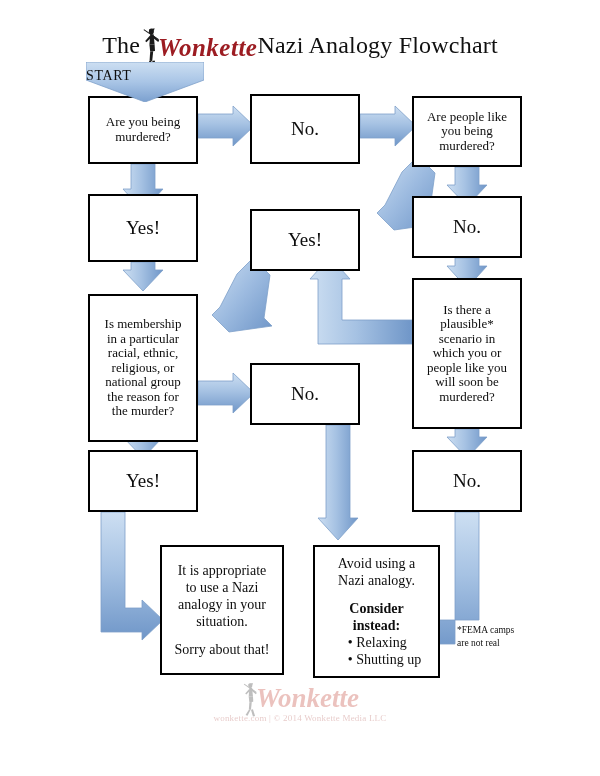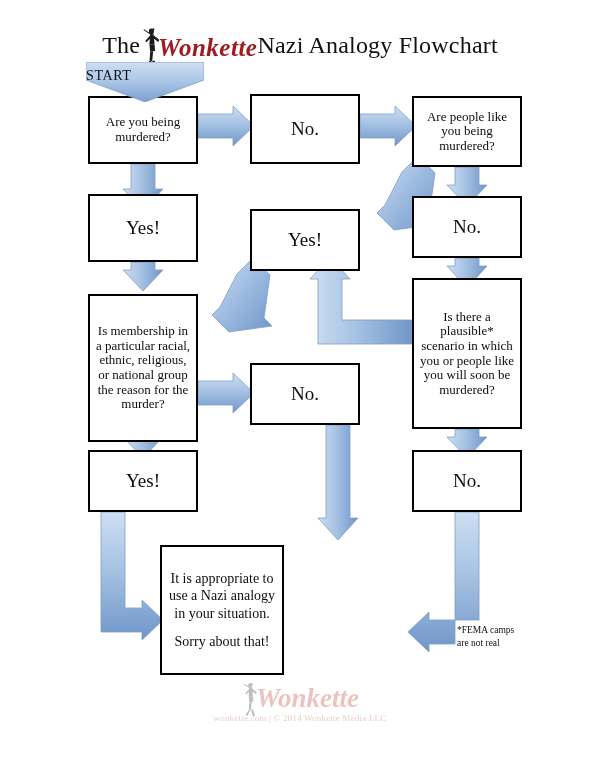--- a/index.html
+++ b/index.html
@@ -75,21 +75,21 @@
     position:absolute;
     border:2.2px solid #000;
     background:#fff;
     box-sizing:border-box;
     display:flex;align-items:center;justify-content:center;
     text-align:center;
     font-family:"Liberation Serif", serif;
     color:#0d0d0d;
     z-index:4;
   }
-  .fbox .inner{padding:2px 4px;width:100%;}
+  .fbox .inner{padding:2px 12px;width:100%;}
   .sz-sm{font-size:13px;line-height:1.12;}
   .sz-lg{font-size:19px;line-height:1.1;}
   .sz-out{font-size:14px;line-height:1.22;}
   .spacer{display:block;height:11px;}
   .bold{font-weight:bold;}
   .bullets{
     display:block;text-align:left;
     margin:0 auto;width:max-content;
     padding-left:16px;
   }
@@ -253,20 +253,31 @@
   </div>
 
   <div class="fbox sz-out" style="left:160px;top:545px;width:124px;height:130px;">
     <span class="inner">
       <span>It is appropriate to use a Nazi analogy in your situation.</span>
       <span class="spacer"></span>
       <span>Sorry about that!</span>
     </span>
   </div>
 
+  <div class="fbox sz-out" style="left:313px;top:545px;width:127px;height:133px;">
+    <span class="inner">
+      <span>Avoid using a Nazi analogy.</span>
+      <span class="spacer"></span>
+      <span class="bold">Consider instead:</span>
+      <span class="bullets">
+        <span style="display:block">• Relaxing</span>
+        <span style="display:block">• Shutting up</span>
+      </span>
+    </span>
+  </div>
 
   <div id="fema">*FEMA camps are not real</div>
 
   <div class="footer-logo">
     <span class="footer-brand">
       <span class="footer-figure">
         <svg width="18" height="38" viewBox="0 0 22 44">
           <g fill="#2a2a2a">
             <ellipse cx="11.4" cy="4.6" rx="2.5" ry="3"></ellipse>
             <path d="M9.2 2.4 L14.6 1.2 L14.0 3.6 L9.0 4.3 Z"></path>

